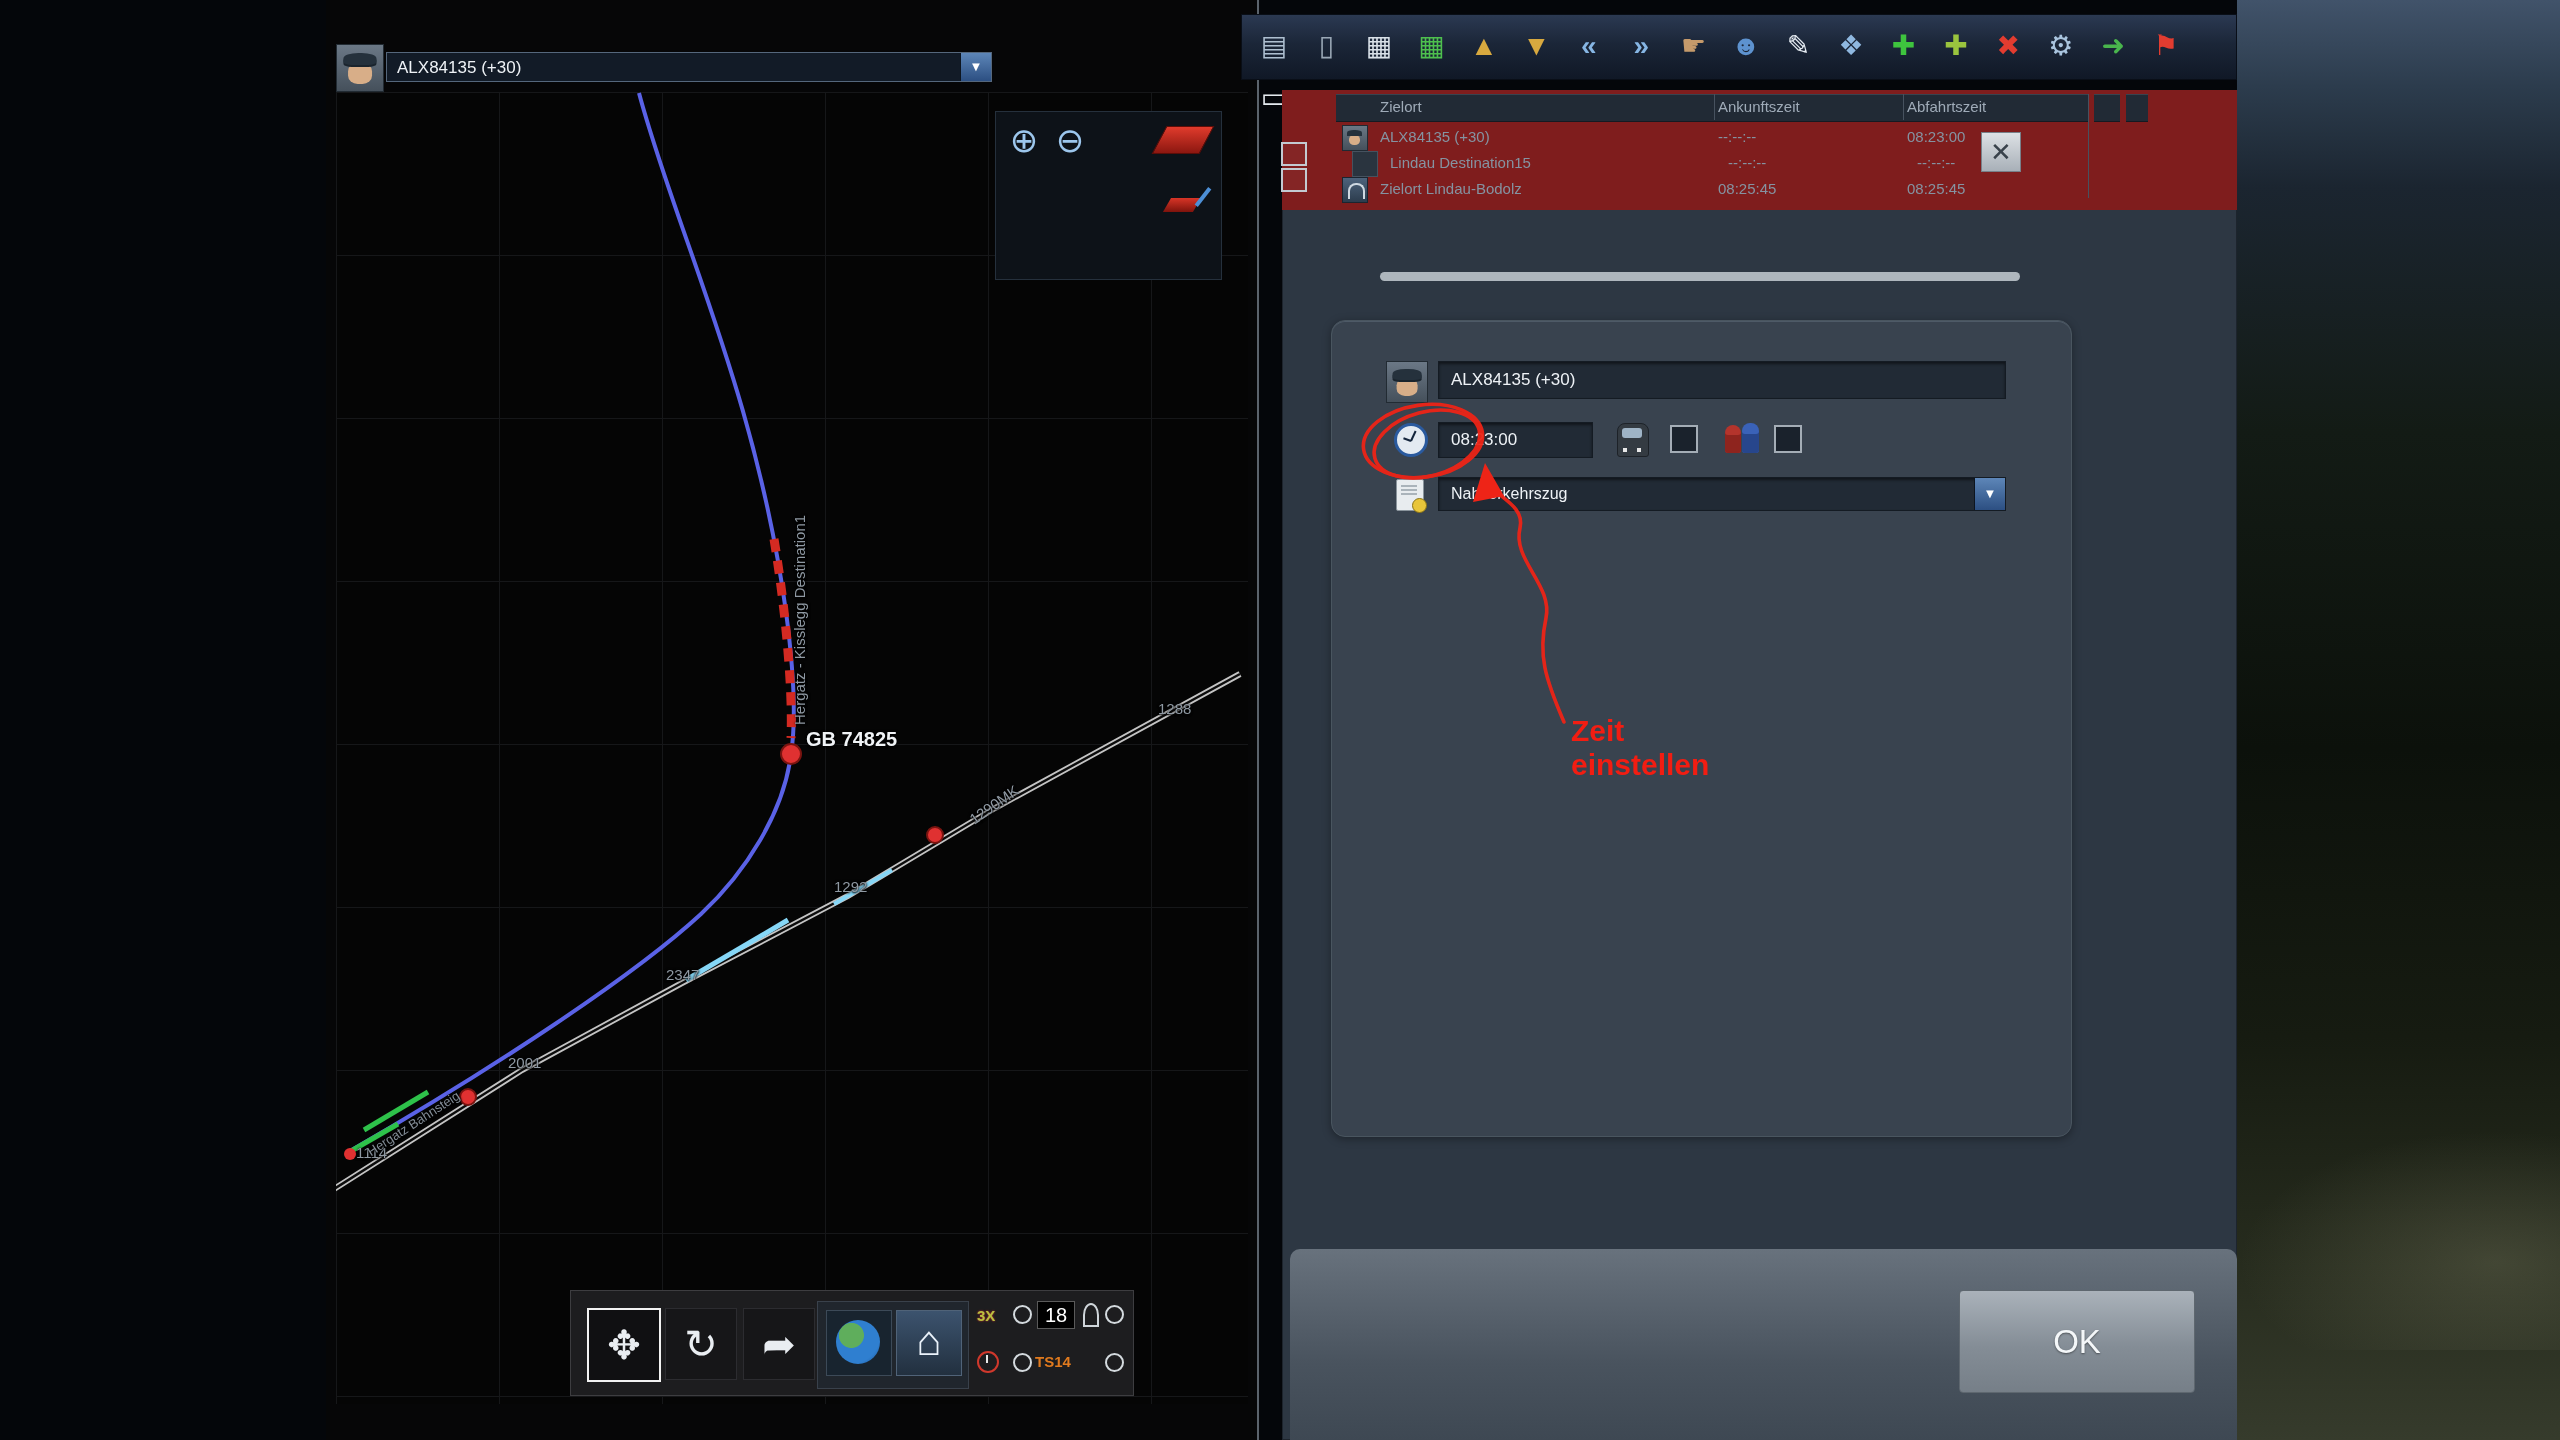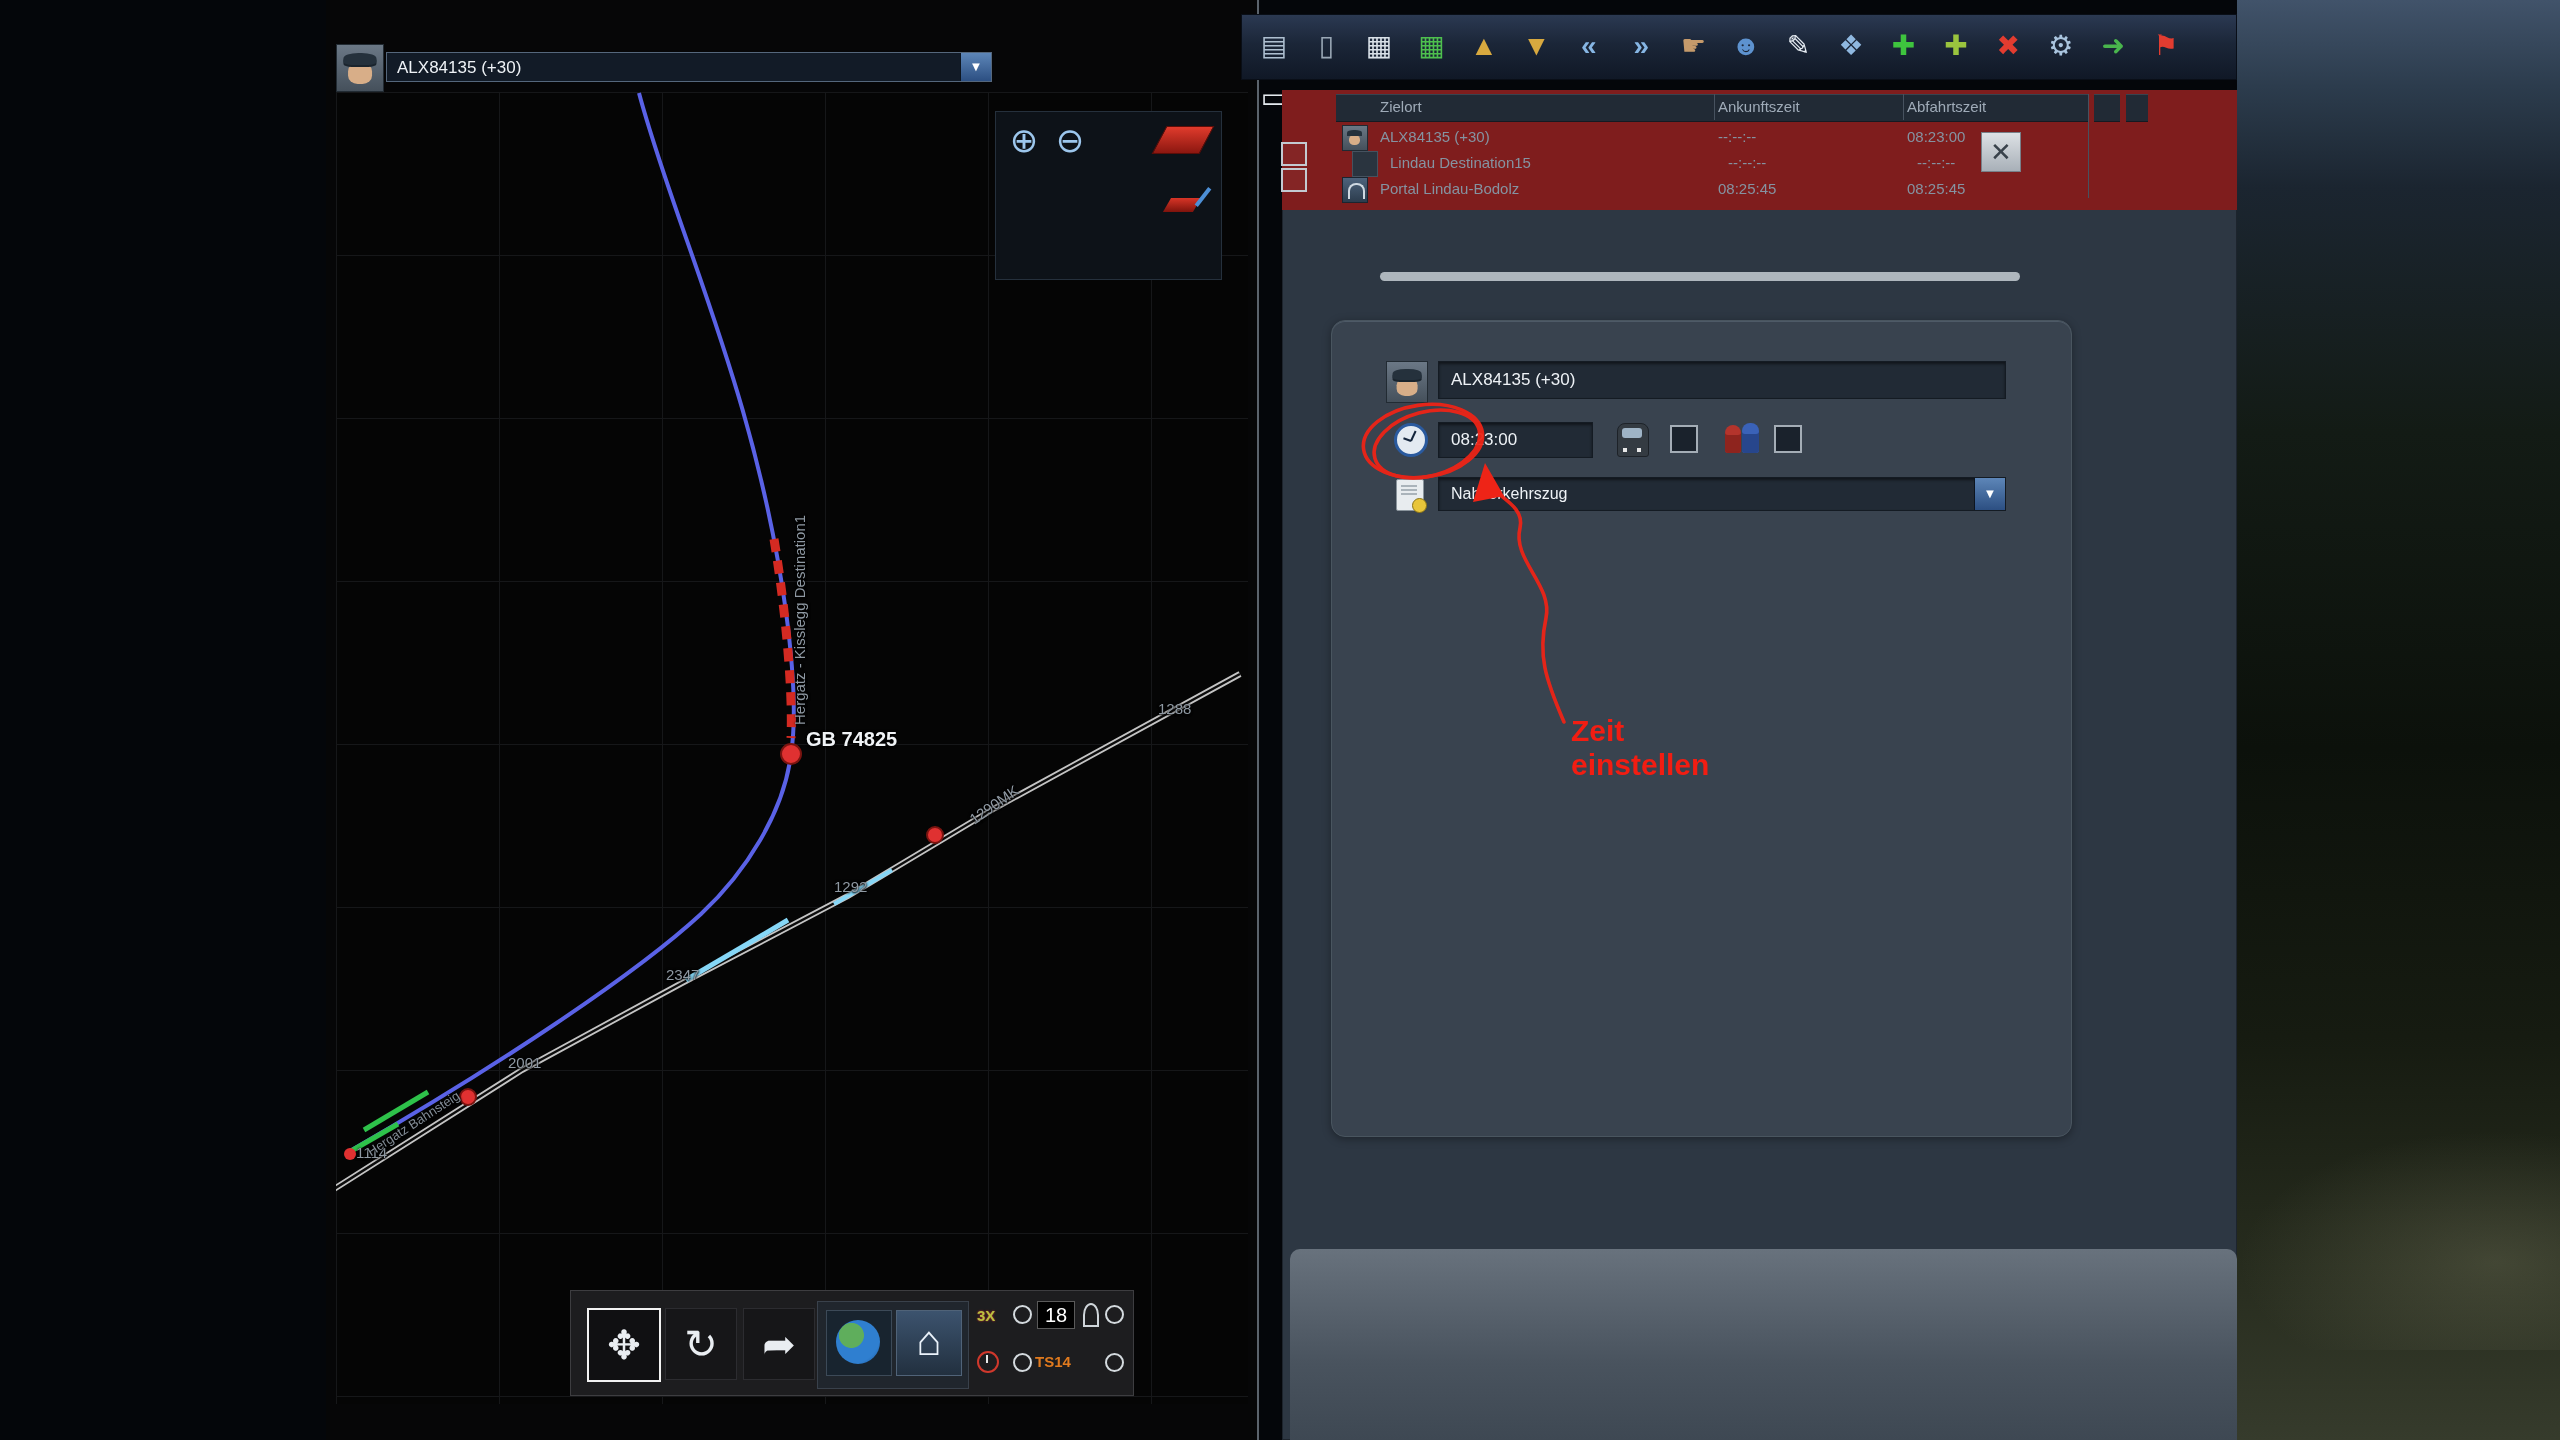--- a/index.html
+++ b/index.html
@@ -283,21 +283,21 @@
 
           <div class="tt-row" style="position:relative;height:26px;margin-left:10px;">
             <span class="row-icon" data-icon="destination"></span>
             <span class="tt-cell" style="left:98px;">Lindau Destination15</span>
             <span class="tt-cell" style="left:436px;">--:--:--</span>
             <span class="tt-cell" style="left:625px;">--:--:--</span>
           </div>
 
           <div class="tt-row" style="position:relative;height:26px;">
             <span class="row-icon" data-icon="portal"></span>
-            <span class="tt-cell" style="left:98px;">Portal Lindau-Bodolz</span>
+            <span class="tt-cell" style="left:98px;">Zielort Lindau-Bodolz</span>
             <span class="tt-cell" style="left:436px;">08:25:45</span>
             <span class="tt-cell" style="left:625px;">08:25:45</span>
           </div>
         </div>
     </div>
 
     <div id="close-btn">✕</div>
     <span class="handle-sq" style="top:52px;"></span>
     <span class="handle-sq" style="top:78px;"></span>
 
@@ -316,20 +316,21 @@
       <div class="checkbox" style="left:442px;"></div>
 
       <div id="type-icon"></div>
       <div class="field" id="type-dropdown">
         <span>Nahverkehrszug</span>
         <span class="dd-arrow">▼</span>
       </div>
     </div>
 
     <div id="bottom-band"></div>
+    <div id="ok-btn">OK</div>
   </div>
 
   <svg id="annotation-svg" class="abs">
     <g fill="none" stroke="#ee2417" stroke-width="3.6" stroke-linecap="round" opacity="0.95">
       <ellipse cx="1423" cy="441" rx="60" ry="36" transform="rotate(-8 1423 441)"></ellipse>
       <ellipse cx="1427" cy="444" rx="54" ry="32" transform="rotate(-15 1427 444)"></ellipse>
       <path d="M1564,722 C1545,678 1538,655 1546,618 C1553,585 1512,560 1520,528 C1525,507 1500,498 1490,486"></path>
     </g>
     <polygon points="1473,502 1485,463 1504,496" fill="#ee2417"></polygon>
   </svg>

